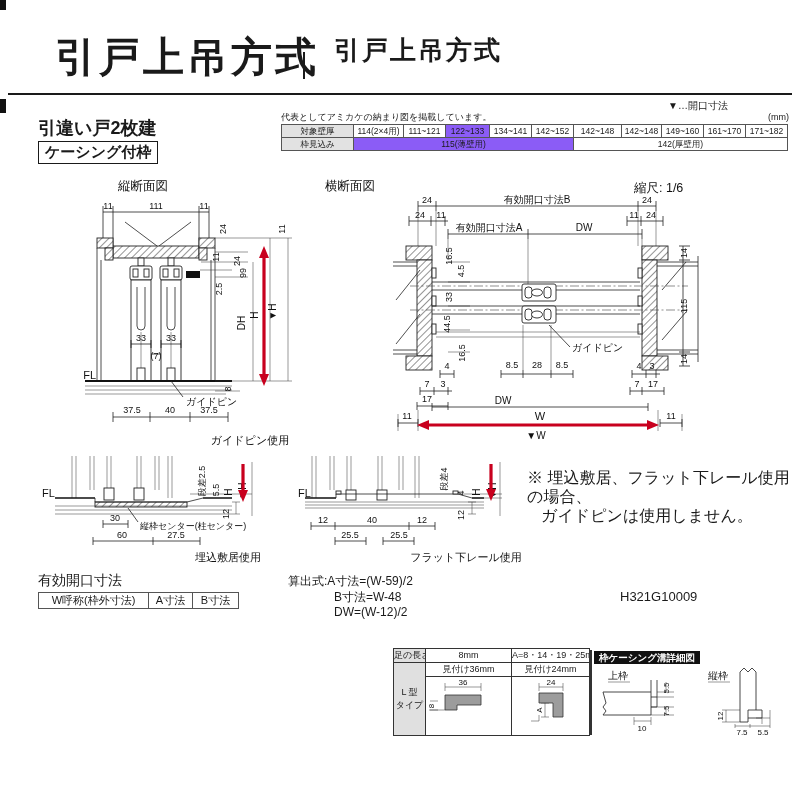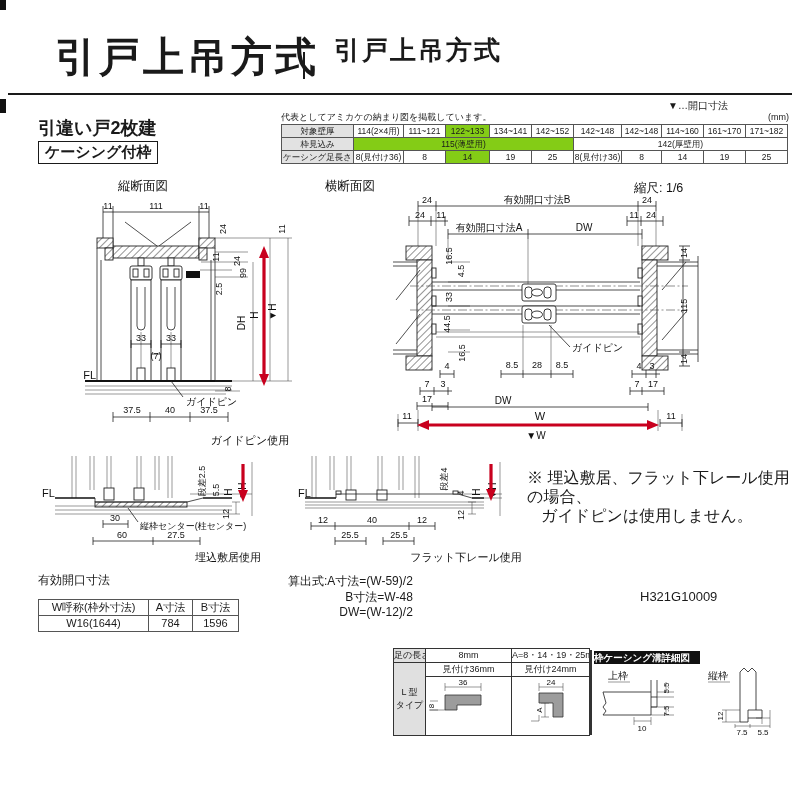--- a/index.html
+++ b/index.html
@@ -12,21 +12,21 @@
   .subtitle{position:absolute;left:334px;top:33px;font-size:26px;font-weight:bold;letter-spacing:2px;}
   .rule{position:absolute;left:8px;top:93px;width:784px;height:2px;background:#1a1a1a;}
   .legend{position:absolute;left:668px;top:99px;font-size:10px;}
   .door-type{position:absolute;left:38px;top:116px;font-size:18px;font-weight:bold;}
   .frame-type{position:absolute;left:38px;top:141px;font-size:15px;font-weight:bold;border:1.5px solid #1a1a1a;padding:1px 6px;}
   .spec{position:absolute;left:281px;top:112px;width:508px;}
   .spec-note-row{display:flex;justify-content:space-between;font-size:9px;line-height:11px;align-items:flex-end;}
   table.spec-table{border-collapse:collapse;table-layout:fixed;width:506px;margin-top:1px;}
   table.spec-table td{border:1px solid #555;text-align:center;font-size:8.5px;height:12px;line-height:12px;padding:0;white-space:nowrap;overflow:hidden;}
   td.lab{background:#e2e2e2;}
-  td.sh{background:#84cc16;}
+  td.sh{background:#8b5cf6;}
   svg.drawing{position:absolute;left:0;top:168px;}
   svg text{font-family:"Liberation Sans",sans-serif;fill:#111;}
   .d{font-size:9px;text-anchor:middle;}
   .d8{font-size:8px;text-anchor:middle;}
   .d10{font-size:10px;text-anchor:middle;}
   .d11{font-size:11px;text-anchor:middle;}
   .d12{font-size:12.5px;text-anchor:start;}
   .ds{text-anchor:start;}
   .de{text-anchor:end;}
   .ln{stroke:#222;stroke-width:0.8;fill:none;}
@@ -34,32 +34,32 @@
   .l2{stroke:#111;stroke-width:2.2;fill:none;}
   .l15{stroke:#111;stroke-width:1.5;fill:none;}
   .cl{stroke:#444;stroke-width:0.6;stroke-dasharray:9 2.5 2 2.5;fill:none;}
   .hf{fill:url(#ht);stroke:#222;stroke-width:0.9;}
   .wf{fill:#fff;stroke:#222;stroke-width:0.9;}
   .red{stroke:#c8001e;stroke-width:3.2;fill:none;}
   .redf{fill:#c8001e;stroke:none;}
   .note{position:absolute;left:527px;top:468px;font-size:16px;line-height:19px;}
   .note .l2nd{padding-left:14px;}
   .opening{position:absolute;left:38px;top:572px;}
-  .opening .ot{font-size:12px;margin-bottom:10px;}
+  .opening .ot{font-size:14px;margin-bottom:2px;}
   table.otab{border-collapse:collapse;table-layout:fixed;padding-left:32px;}
   table.otab td{border:1px solid #555;font-size:11px;height:15px;line-height:15px;text-align:center;padding:0 2px;white-space:nowrap;}
   .formulas{position:absolute;left:288px;top:574px;font-size:12px;line-height:15.5px;}
-  .formulas .ind{padding-left:46px;text-align:right;}
-  .doc-code{position:absolute;left:620px;top:589px;font-size:13px;margin-left:20px;}
+  .formulas .ind{padding-left:46px;}
+  .doc-code{position:absolute;left:620px;top:589px;font-size:13px;}
   .leg-wrap{position:absolute;left:393px;top:648px;}
   table.leg{border-collapse:collapse;table-layout:fixed;width:196px;}
   table.leg td{border:1px solid #333;font-size:9px;text-align:center;padding:0;line-height:13px;white-space:nowrap;overflow:hidden;}
   td.typ{background:#e0e0e0;}
   .gp-line{position:absolute;left:590px;top:650px;width:1.5px;height:85px;background:#333;}
-  .gp-bar{position:absolute;left:594px;top:651px;width:106px;height:13px;background:#111;color:#fff;font-size:9.5px;font-weight:bold;text-align:left;line-height:13px;}
+  .gp-bar{position:absolute;left:594px;top:651px;width:106px;height:13px;background:#111;color:#fff;font-size:9.5px;font-weight:bold;text-align:center;line-height:13px;}
   svg.gpsvg{position:absolute;left:594px;top:666px;}
 </style>
 </head>
 <body>
 
 <div class="mark mark1"></div>
 <div class="mark mark2"></div>
 
 <div class="title">引戸上吊方式</div>
 <div class="title-sep"></div>
@@ -92,41 +92,28 @@
     <tbody>
         <tr>
       <td class="lab">対象壁厚</td>
       <td>114(2×4用)</td>
       <td>111~121</td>
       <td class="sh">122~133</td>
       <td>134~141</td>
       <td>142~152</td>
       <td>142~148</td>
       <td>142~148</td>
-      <td>114~160</td>
+      <td>149~160</td>
       <td>161~170</td>
       <td>171~182</td>
     </tr>
     <tr>
       <td class="lab">枠見込み</td>
       <td class="sh" colspan="5">115(薄壁用)</td>
       <td colspan="5">142(厚壁用)</td>
-    </tr>
-    <tr>
-      <td class="lab">ケーシング足長さ</td>
-      <td>8(見付け36)</td>
-      <td>8</td>
-      <td class="sh">14</td>
-      <td>19</td>
-      <td>25</td>
-      <td>8(見付け36)</td>
-      <td>8</td>
-      <td>14</td>
-      <td>19</td>
-      <td>25</td>
     </tr>
   </tbody>
     </table>
 </div>
 
 <svg class="drawing" width="800" height="472" viewBox="0 168 800 472">
   <defs>
     <pattern id="ht" width="5" height="5" patternUnits="userSpaceOnUse" patternTransform="rotate(45)">
       <rect width="5" height="5" fill="#fff"></rect>
       <line x1="0" y1="0" x2="0" y2="5" stroke="#666" stroke-width="1.4"></line>
@@ -354,25 +341,20 @@
         <col style="width:110px">
         <col style="width:44px">
         <col style="width:46px">
       </colgroup>
     <tbody>
         <tr>
       <td>W呼称(枠外寸法)</td>
       <td>A寸法</td>
       <td>B寸法</td>
     </tr>
-    <tr>
-      <td>W16(1644)</td>
-      <td>784</td>
-      <td>1596</td>
-    </tr>
   </tbody>
     </table>
 </div>
 
 <div class="formulas">
   <div>算出式:A寸法=(W-59)/2</div>
   <div class="ind">B寸法=W-48</div>
   <div class="ind">DW=(W-12)/2</div>
 </div>
 

